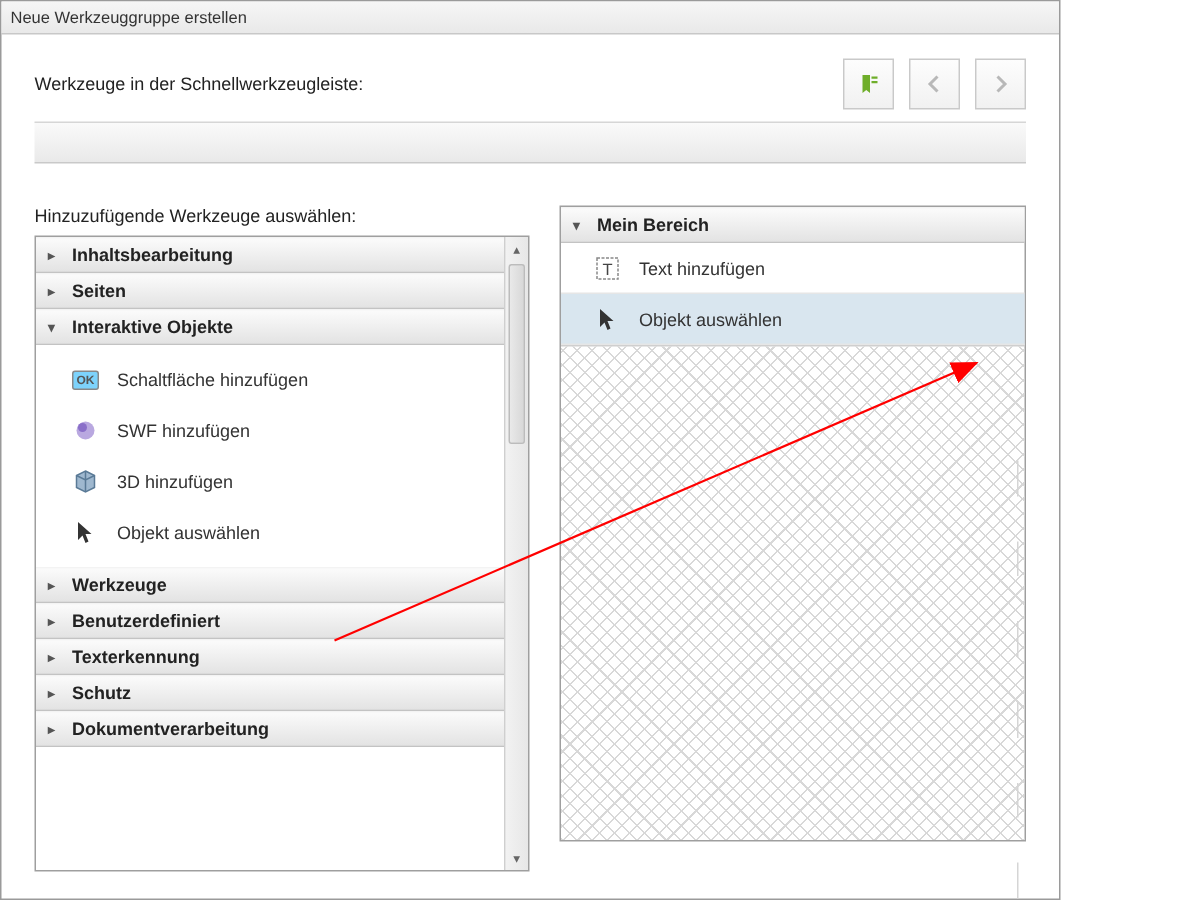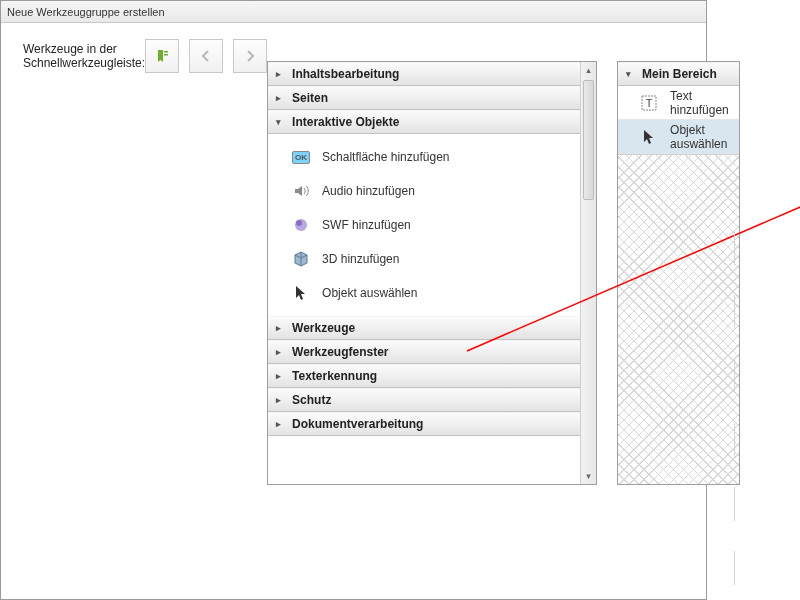--- a/index.html
+++ b/index.html
@@ -3,21 +3,21 @@
 <meta charset="utf-8">
 <style>
   * { box-sizing: border-box; margin: 0; padding: 0; font-family: "Segoe UI", Tahoma, sans-serif; }
   html, body { width: 800px; height: 600px; overflow: hidden; background: #fff; }
   .window { width: 707px; height: 600px; border: 1px solid #9a9a9a; display: flex; flex-direction: column; }
   .titlebar {
     height: 22px; background: linear-gradient(#f6f6f6,#e9e9e9);
     border-bottom: 1px solid #c8c8c8; font-size: 11px; color: #333;
     display: flex; align-items: center; padding: 0 6px;
   }
-  .content { flex: 1; padding: 10px 22px 0 22px; display: flex; }
+  .content { flex: 1; padding: 10px 22px 0 22px; display: flex; flex-direction: column; }
   .top-row { display: flex; align-items: center; height: 46px; }
   .top-label { font-size: 12px; color: #222; flex: 1; }
   .top-buttons { display: flex; gap: 10px; }
   .sq-btn {
     width: 34px; height: 34px; border: 1px solid #c9c9c9; background: linear-gradient(#fdfdfd,#f1f1f1);
     display: flex; align-items: center; justify-content: center; color: #888;
   }
   .sq-btn.green svg path { fill: #6fae2a; }
   .tool-strip {
     height: 28px; background: linear-gradient(#fafafa,#e9e9e9);
@@ -104,49 +104,41 @@
             </svg>
         </div>
       </div>
     </div>
 
     <div class="tool-strip"></div>
 
     <div class="columns">
 
       <div class="col left">
+        <div class="col-label">Hinzuzufügende Werkzeuge auswählen:</div>
         <div class="panel left-p">
           <div class="list" style="margin-right:16px;">
             <div class="section-header">
                 <span class="tri">▸</span>
                 <span>Inhaltsbearbeitung</span>
               </div>
             <div class="section-header">
                 <span class="tri">▸</span>
                 <span>Seiten</span>
               </div>
             <div class="section-header">
                 <span class="tri">▾</span>
                 <span>Interaktive Objekte</span>
               </div>
             <div class="items">
               <div class="item">
                 <span class="icon-box">
                     <span class="ok-badge">OK</span>
                   </span>
                 <span>Schaltfläche hinzufügen</span>
-              </div>
-              <div class="item">
-                <span class="icon-box">
-                    <svg width="16" height="16">
-                      <path d="M2 6h3l4-3v10l-4-3H2z" fill="#8a8a8a"></path>
-                      <path d="M11 5c1.5 1 1.5 5 0 6M13 3c3 2 3 8 0 10" stroke="#8a8a8a" fill="none"></path>
-                    </svg>
-                  </span>
-                <span>Audio hinzufügen</span>
               </div>
               <div class="item">
                 <span class="icon-box">
                     <svg width="16" height="16">
                       <circle cx="8" cy="8" r="6" fill="#b9a8e0"></circle>
                       <circle cx="6" cy="6" r="3" fill="#8a6fc9"></circle>
                     </svg>
                   </span>
                 <span>SWF hinzufügen</span>
               </div>
@@ -167,21 +159,21 @@
                   </span>
                 <span>Objekt auswählen</span>
               </div>
             </div>
             <div class="section-header">
                 <span class="tri">▸</span>
                 <span>Werkzeuge</span>
               </div>
             <div class="section-header">
                 <span class="tri">▸</span>
-                <span>Werkzeugfenster</span>
+                <span>Benutzerdefiniert</span>
               </div>
             <div class="section-header">
                 <span class="tri">▸</span>
                 <span>Texterkennung</span>
               </div>
             <div class="section-header">
                 <span class="tri">▸</span>
                 <span>Schutz</span>
               </div>
             <div class="section-header">

